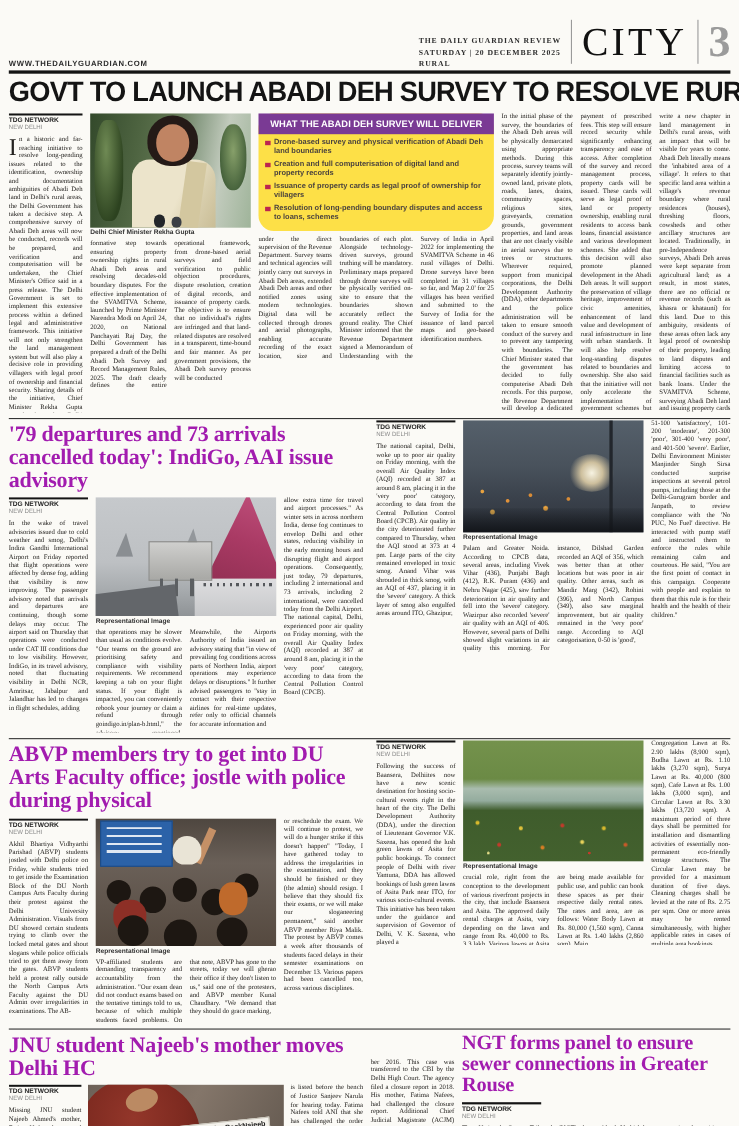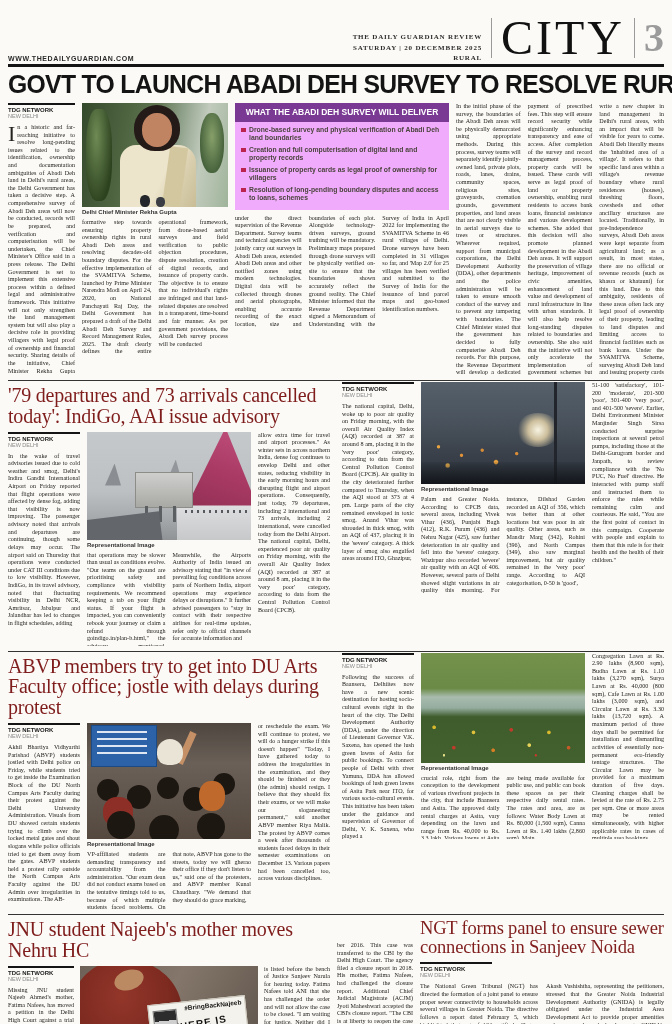--- a/index.html
+++ b/index.html
@@ -5,33 +5,33 @@
   html,body{margin:0;padding:0;}
   body{width:672px;height:1024px;background:#fbfaf6;color:#1d1c1a;
        font-family:"Liberation Serif",serif;overflow:hidden;}
   .page{position:relative;width:656px;height:1016px;margin:0 auto;padding-top:8px;}
 
   
   .masthead{position:relative;height:56px;}
   .site-url{position:absolute;left:0;bottom:2px;font-family:"Liberation Sans",sans-serif;
             font-size:7px;font-weight:bold;letter-spacing:.6px;color:#2b2b2b;}
   .mast-right{position:absolute;right:0;top:4px;display:flex;align-items:center;gap:9px;}
-  .mast-meta{text-align:right;font-size:7px;font-weight:bold;letter-spacing:.8px;
+  .mast-meta{font-size:7px;font-weight:bold;letter-spacing:.8px;
              line-height:1.5;color:#2e2e2e;font-family:"Liberation Serif",serif;margin-top:20px;}
   .vrule{width:1px;height:40px;background:#9a9a9a;}
-  .city-title{font-size:48px;letter-spacing:3px;color:#111;line-height:1;}
+  .city-title{font-size:36px;letter-spacing:3px;color:#111;line-height:1;}
   .page-no{font-size:40px;font-weight:bold;color:#9b9b9b;line-height:1;}
   .top-rule{border-top:3px solid #141414;margin-bottom:3px;}
 
   
   .lead-headline{margin:2px 0 4px 0;font-family:"Liberation Sans",sans-serif;
       font-weight:bold;font-size:25.5px;letter-spacing:-.7px;color:#141414;
       transform:scaleX(.97);transform-origin:left;white-space:nowrap;}
-  h2.art-h{margin:3px 0 5px 0;font-weight:normal;font-size:20px;line-height:1.04;
-      letter-spacing:-.2px;color:#7f1d1d;}
+  h2.art-h{margin:3px 0 5px 0;font-weight:bold;font-size:20px;line-height:1.04;
+      letter-spacing:-.2px;color:#a21caf;}
   .byline{margin-bottom:5px;}
   .byline .bar{border-top:2px solid #141414;width:100%;margin-bottom:2px;}
   .byline .agency{font-family:"Liberation Sans",sans-serif;font-weight:bold;font-size:6px;color:#222;}
   .byline .loc{font-family:"Liberation Sans",sans-serif;font-size:5.5px;color:#8a8a8a;}
   .body-text{font-size:6.1px;line-height:1.25;text-align:justify;margin:0;color:#24221f;}
   .dropcap::first-letter{float:left;font-size:3.6em;line-height:.82;padding:1px 2px 0 0;font-weight:normal;}
   .caption{font-family:"Liberation Sans",sans-serif;font-weight:bold;font-size:6px;
            color:#333;margin:2px 0 4px 0;}
   .cols2{column-count:2;column-gap:7px;}
   .cols3{column-count:3;column-gap:7px;}
@@ -39,21 +39,21 @@
   .half-grid{display:grid;grid-template-columns:1fr 1fr;column-gap:12px;}
   .art-grid{display:grid;grid-template-columns:72px 1fr 72px;column-gap:7px;overflow:hidden;}
   .photo{position:relative;width:100%;overflow:hidden;}
 
   
   .lead-body{display:grid;grid-template-columns:67px 146px 214px 1fr;column-gap:7px;
              height:272px;overflow:hidden;}
   .subhead{font-style:italic;font-size:11.5px;line-height:1.15;margin:4px 0 4px 0;color:#1c1c1c;}
 
   
-  .infobox{background:#f0abfc;padding-bottom:4px;margin-bottom:5px;}
+  .infobox{background:#fde047;padding-bottom:4px;margin-bottom:5px;border-radius:14px;}
   .infobox-head{background:#7a3a94;color:#fff;text-align:center;
       font-family:"Liberation Sans",sans-serif;font-weight:bold;font-size:8.5px;
       line-height:1.25;padding:4px 6px;margin:0 0 4px 0;}
   .infobox ul{margin:0;padding:0 5px 0 6px;list-style:none;}
   .infobox li{position:relative;padding-left:8px;margin-bottom:3px;
       font-family:"Liberation Sans",sans-serif;font-size:6.8px;line-height:1.25;
       color:#4c443e;font-weight:bold;text-align:left;}
   .infobox li::before{content:"";position:absolute;left:0;top:2px;width:4.5px;height:4.5px;
       background:#bc2450;}
 
@@ -275,21 +275,21 @@
         <div>
           <p class="body-text">51-100 'satisfactory', 101-200 'moderate', 201-300 'poor', 301-400 'very poor', and 401-500 'severe'. Earlier, Delhi Environment Minister Manjinder Singh Sirsa conducted surprise inspections at several petrol pumps, including those at the Delhi-Gurugram border and Janpath, to review compliance with the 'No PUC, No Fuel' directive. He interacted with pump staff and instructed them to enforce the rules while remaining calm and courteous. He said, "You are the first point of contact in this campaign. Cooperate with people and explain to them that this rule is for their health and the health of their children."</p>
         </div>
       </div>
     </section>
   </div>
 
   <div class="band half-grid">
 
     <section>
-      <h2 class="art-h">ABVP members try to get into DU Arts Faculty office; jostle with delays during protest</h2>
+      <h2 class="art-h">ABVP members try to get into DU Arts Faculty office; jostle with police during physical</h2>
       <div class="art-grid b3-grid">
         <div>
           <div class="byline">
             <div class="bar"></div>
             <div class="agency">TDG NETWORK</div>
             <div class="loc">NEW DELHI</div>
           </div>
           <p class="body-text">Akhil Bhartiya Vidhyarthi Parishad (ABVP) students jostled with Delhi police on Friday, while students tried to get inside the Examination Block of the DU North Campus Arts Faculty during their protest against the Delhi University Administration. Visuals from DU showed certain students trying to climb over the locked metal gates and shout slogans while police officials tried to get them away from the gates. ABVP students held a protest rally outside the North Campus Arts Faculty against the DU Admin over irregularities in examinations. The AB-</p>
         </div>
         <div>
@@ -342,21 +342,21 @@
         <div>
           <p class="body-text">Congregation Lawn at Rs. 2.90 lakhs (8,900 sqm), Budha Lawn at Rs. 1.10 lakhs (3,270 sqm), Surya Lawn at Rs. 40,000 (800 sqm), Cafe Lawn at Rs. 1.00 lakhs (3,000 sqm), and Circular Lawn at Rs. 3.30 lakhs (13,720 sqm). A maximum period of three days shall be permitted for installation and dismantling activities of essentially non-permanent eco-friendly tentage structures. The Circular Lawn may be provided for a maximum duration of five days. Cleaning charges shall be levied at the rate of Rs. 2.75 per sqm. One or more areas may be rented simultaneously, with higher applicable rates in cases of multiple area bookings.</p>
         </div>
       </div>
     </section>
   </div>
 
   <div class="band band4">
 
     <section>
-      <h2 class="art-h">JNU student Najeeb's mother moves Nehru HC</h2>
+      <h2 class="art-h">JNU student Najeeb's mother moves Delhi HC</h2>
       <div class="jnu-grid">
         <div>
           <div class="byline">
             <div class="bar"></div>
             <div class="agency">TDG NETWORK</div>
             <div class="loc">NEW DELHI</div>
           </div>
           <p class="body-text">Missing JNU student Najeeb Ahmed's mother, Fatima Nafees, has moved a petition in the Delhi High Court against a trial court order accepting CBI's closure report. The Rouse Avenue court accepted the closure report in June 2025. Fatima Nafees is seeking further investigation by CBI. The petition is listed for hearing on Friday, December 19, 2025. Najeeb Ahmed went miss-</p>
         </div>
         <div>
@@ -376,21 +376,21 @@
           <p class="body-text">is listed before the bench of Justice Sanjeev Narula for hearing today. Fatima Nafees told ANI that she has challenged the order and will not allow the case to be closed. "I am waiting for justice. Neither did I get my son back, nor did I get justice," she said. On June 30, 2025, Delhi's Rouse Avenue Court accepted the closure report filed by the Central Bureau of Investigation (CBI) in the JNU student Najeeb Ahmed's missing case, who had gone missing in Octo-</p>
         </div>
       </div>
     </section>
 
     <div class="spill">
       <p class="body-text">ber 2016. This case was transferred to the CBI by the Delhi High Court. The agency filed a closure report in 2018. His mother, Fatima Nafees, had challenged the closure report. Additional Chief Judicial Magistrate (ACJM) Jyoti Maheshwari accepted the CBI's closure report. "The CBI is at liberty to reopen the case if any evidence is found in connection with this case," ACJM Maheshwari said orally while pronouncing the order.</p>
     </div>
 
     <section>
-      <h2 class="art-h ngt-h">NGT forms panel to ensure sewer connections in Sanjeev Noida</h2>
+      <h2 class="art-h ngt-h">NGT forms panel to ensure sewer connections in Greater Rouse</h2>
       <div class="byline" style="width:72px;">
         <div class="bar"></div>
         <div class="agency">TDG NETWORK</div>
         <div class="loc">NEW DELHI</div>
       </div>
       <div class="ngt-text">
         <p class="body-text">The National Green Tribunal (NGT) has directed the formation of a joint panel to ensure proper sewer connectivity to households across several villages in Greater Noida. The directive follows a report dated February 5, which highlighted that out of 124 notified villages, sewer connection issues persist in 115 villages. The NGT bench, chaired by Justice Prakash Shrivastava and expert member A Senthil Vel, noted villagers' reluctance to connect to the sewer network and the practice of discharging cattle excreta into drains, leading to blockages and increased fecal contamination. Advocate Akash Vashishtha, representing the petitioners, stressed that the Greater Noida Industrial Development Authority (GNIDA) is legally obligated under the Industrial Area Development Act to provide proper amenities and ensure planned development. GNIDA's senior counsel, however, said the authority lacks policing powers, limiting its ability to enforce compliance. The tribunal formed a joint committee including representatives from the Uttar Pradesh Pollution Control Board (UPPCB), senior GNIDA officials, and the district magistrate of Gautam Budh Nagar.</p>
       </div>
     </section>
   </div>

